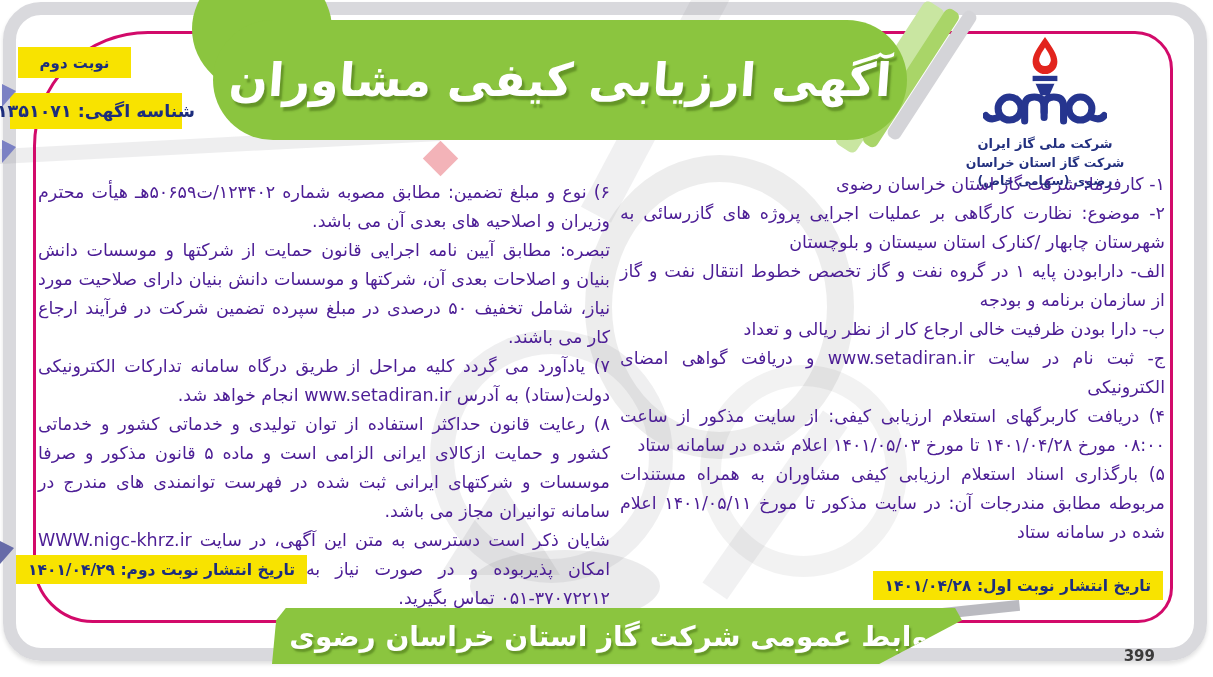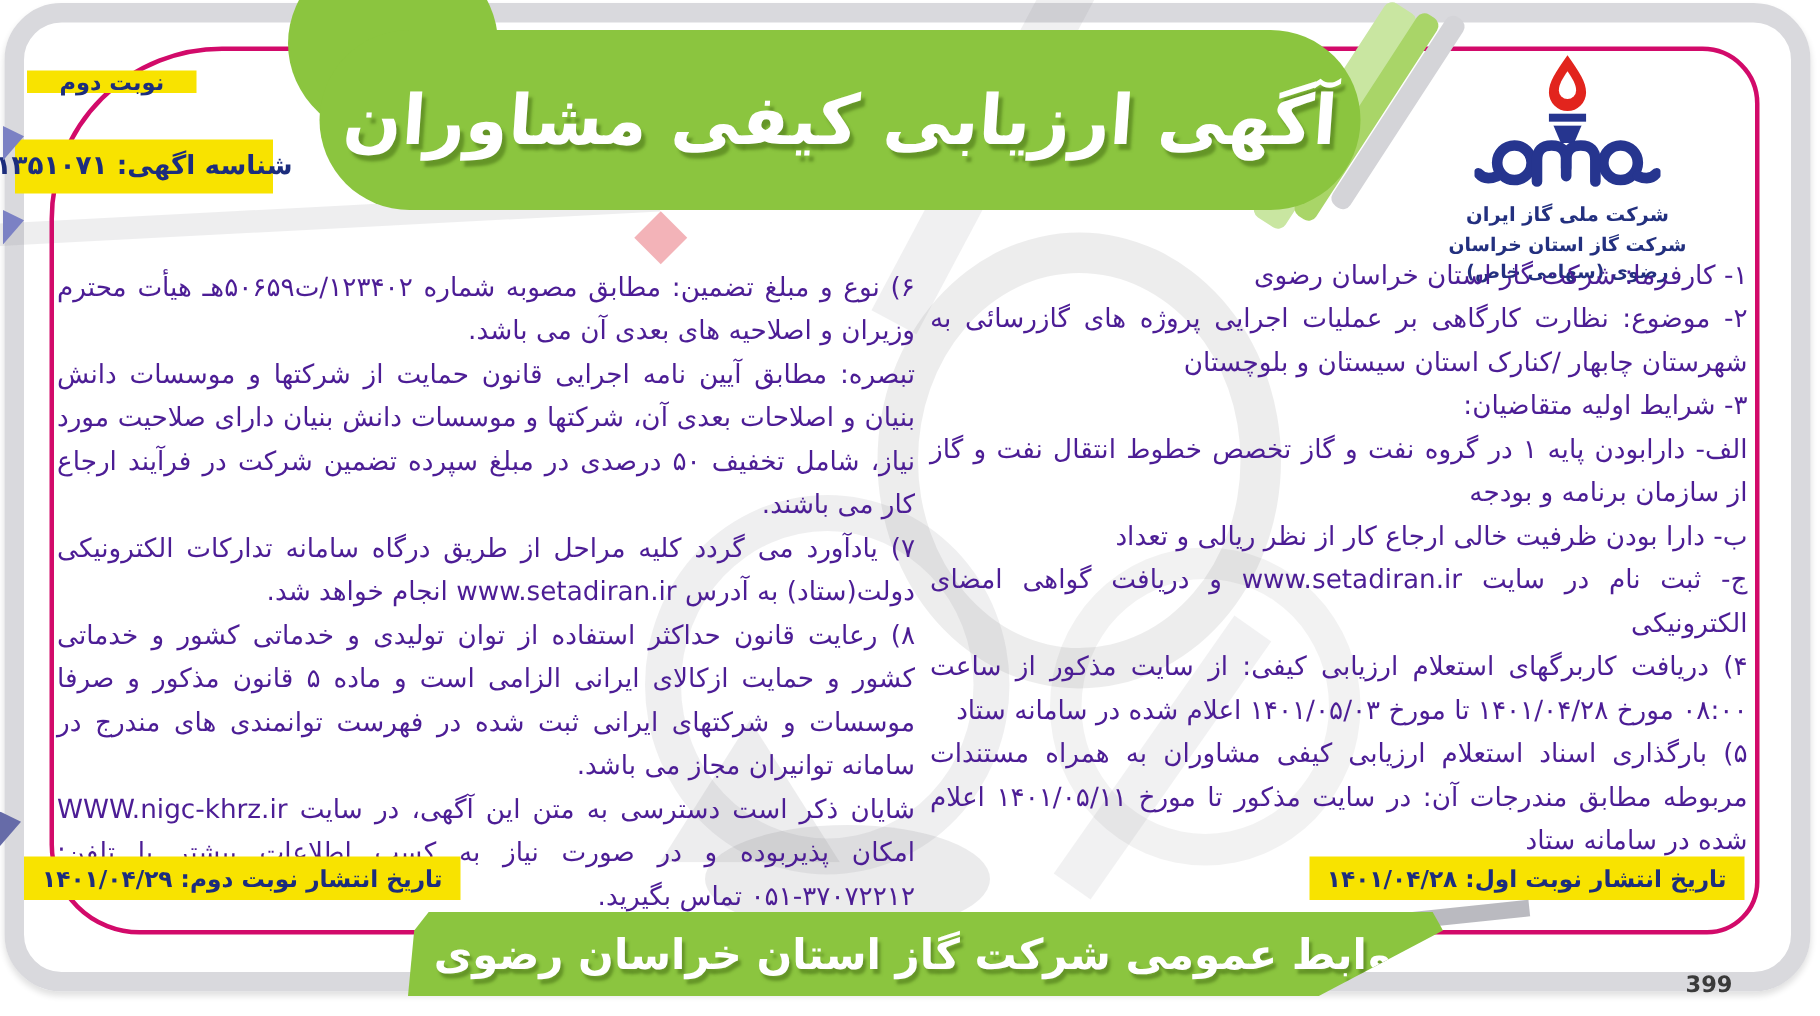--- a/index.html
+++ b/index.html
@@ -44,24 +44,24 @@
   }
   .logo-names{direction:rtl;color:#23307f;font-weight:bold;line-height:1.45;margin-top:3px;}
   .logo-name-parent{font-size:13px;}
   .logo-name-company{font-size:12.5px;}
   
   .badge{
     position:absolute;background:#f8e300;color:#1c2d7d;font-weight:bold;
     direction:rtl;display:flex;align-items:center;justify-content:center;
     z-index:7;white-space:nowrap;
   }
-  .badge-round{left:18px;top:47px;width:113px;height:15px;font-size:15px;text-align:center;}
+  .badge-round{left:18px;top:47px;width:113px;height:31px;font-size:15px;text-align:center;}
   .badge-id{left:10px;top:93px;width:172px;height:36px;font-size:17.5px;}
   .badge-first{right:50px;bottom:77px;height:29px;padding:0 12px;font-size:15.5px;}
-  .badge-second{left:16px;bottom:77px;height:29px;padding:0 12px;font-size:15.5px;}
+  .badge-second{left:16px;bottom:93px;height:29px;padding:0 12px;font-size:15.5px;}
   
   .col{
     position:absolute;direction:rtl;text-align:justify;color:#4c1d95;
     font-size:17.5px;line-height:29px;z-index:6;
   }
   .col p{margin:0;}
   .col-right{right:48px;top:170px;width:545px;}
   .col-left{left:38px;top:178px;width:572px;}
   
   .footer-bar{
@@ -157,21 +157,20 @@
 
   <div class="badge badge-round">نوبت دوم</div>
   <div class="badge badge-id">شناسه اگهی: ۱۳۵۱۰۷۱</div>
   <div class="tri tri1"></div>
   <div class="tri tri2"></div>
   <div class="tri tri3"></div>
 
   <div class="col col-right">
     <p>۱- کارفرما: شرکت گاز استان خراسان رضوی</p>
     <p>۲- موضوع: نظارت کارگاهی بر عملیات اجرایی پروژه های گازرسائی به شهرستان چابهار /کنارک استان سیستان و بلوچستان</p>
-    <p>۳- شرایط اولیه متقاضیان:</p>
     <p>الف- دارابودن پایه ۱ در گروه نفت و گاز تخصص خطوط انتقال نفت و گاز از سازمان برنامه و بودجه</p>
     <p>ب- دارا بودن ظرفیت خالی ارجاع کار از نظر ریالی و تعداد</p>
     <p>ج- ثبت نام در سایت www.setadiran.ir و دریافت گواهی امضای الکترونیکی</p>
     <p>۴) دریافت کاربرگهای استعلام ارزیابی کیفی: از سایت مذکور از ساعت ۰۸:۰۰ مورخ ۱۴۰۱/۰۴/۲۸ تا مورخ ۱۴۰۱/۰۵/۰۳ اعلام شده در سامانه ستاد</p>
     <p>۵) بارگذاری اسناد استعلام ارزیابی کیفی مشاوران به همراه مستندات مربوطه مطابق مندرجات آن: در سایت مذکور تا مورخ ۱۴۰۱/۰۵/۱۱ اعلام شده در سامانه ستاد</p>
   </div>
 
   <div class="col col-left">
     <p>۶) نوع و مبلغ تضمین: مطابق مصوبه شماره ۱۲۳۴۰۲/ت۵۰۶۵۹هـ هیأت محترم وزیران و اصلاحیه های بعدی آن می باشد.</p>
     <p>تبصره: مطابق آیین نامه اجرایی قانون حمایت از شرکتها و موسسات دانش بنیان و اصلاحات بعدی آن، شرکتها و موسسات دانش بنیان دارای صلاحیت مورد نیاز، شامل تخفیف ۵۰ درصدی در مبلغ سپرده تضمین شرکت در فرآیند ارجاع کار می باشند.</p>

